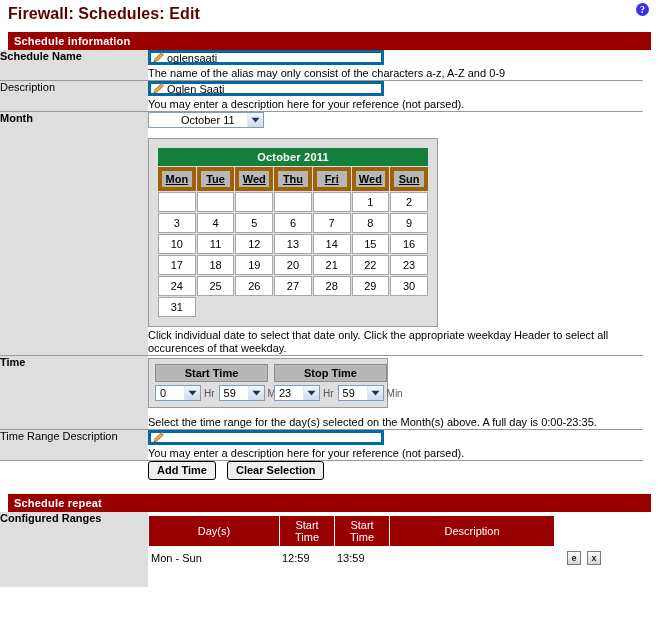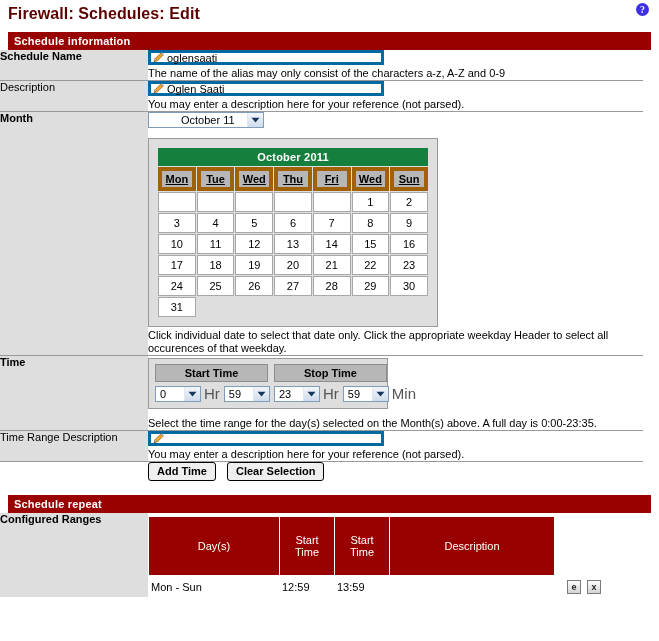--- a/index.html
+++ b/index.html
@@ -229,21 +229,21 @@
     font-size: 11px;
     padding: 2px 0;
   }
   .time-selects {
     display: flex;
     align-items: center;
     margin-top: 3px;
     gap: 2px;
   }
   .unit {
-    font-size: 15px;
+    font-size: 10px;
     color: #555555;
     margin: 0 2px 0 1px;
   }
 
   
   .btnrow { padding: 6px 4px 8px 6px; }
   .btn {
     display: inline-block;
     border: 1px solid #000000;
     border-radius: 3px;
@@ -262,21 +262,21 @@
     border-collapse: separate;
     border-spacing: 1px;
     margin-top: 3px;
   }
   table.ranges th {
     background: #990000;
     color: #ffffff;
     font-size: 11px;
     font-weight: normal;
     text-align: center;
-    padding: 17px 6px;
+    padding: 3px 6px;
     line-height: 12px;
   }
   table.ranges th.days { width: 118px; }
   table.ranges th.st, table.ranges th.sp { width: 42px; }
   table.ranges th.desc { width: 152px; }
   table.ranges td {
     font-size: 11px;
     padding: 4px 6px 2px 2px;
     vertical-align: middle;
   }

